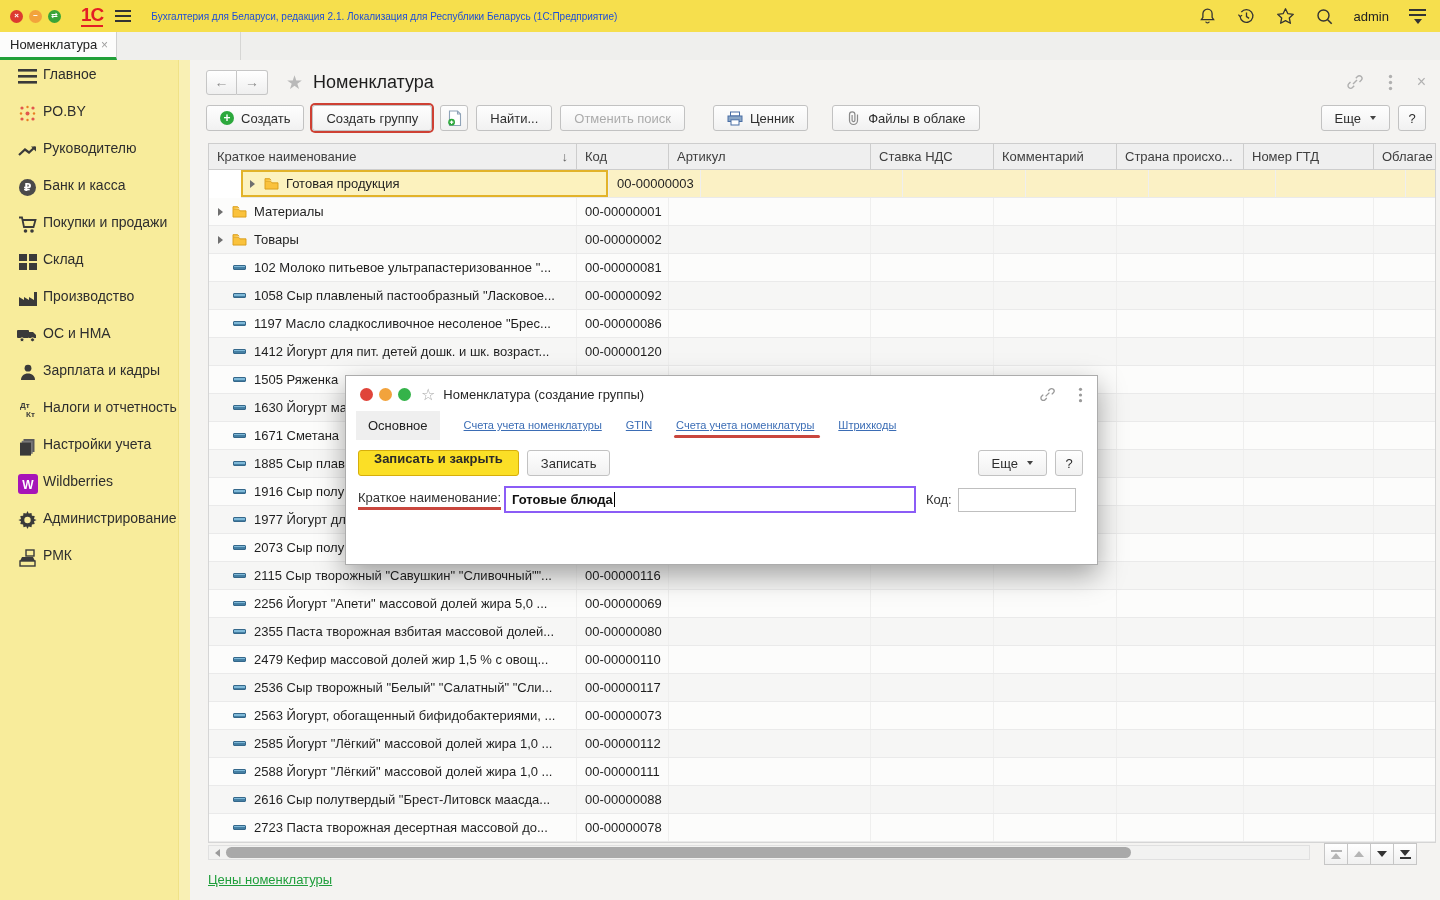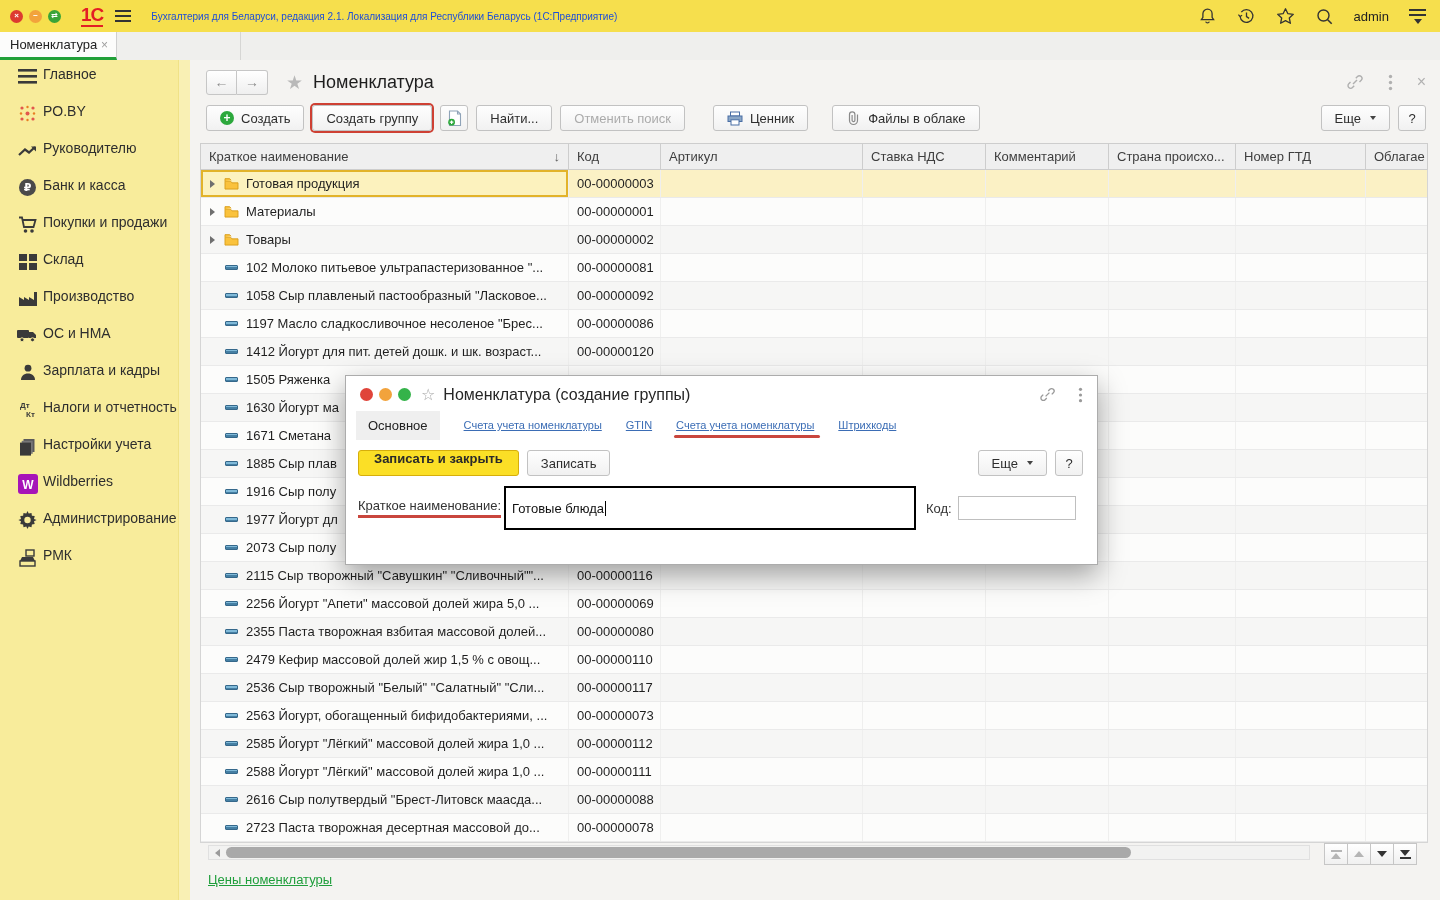--- a/index.html
+++ b/index.html
@@ -66,31 +66,31 @@
     display:inline-flex; align-items:center; gap:7px; cursor:pointer; white-space:nowrap; }
   .btn.disabled { color:#ABABAB; cursor:default; }
   .btn.hl { box-shadow:0 0 0 2px #CE4033; }
   .btn.iconb { width:28px; padding:0; justify-content:center; }
   .plus-circle { width:14px; height:14px; border-radius:50%; background:#2CA83C; color:#fff;
     font-size:12px; font-weight:bold; display:flex; align-items:center; justify-content:center; line-height:1; }
   .spacer { flex:1; }
   .caret-sm { width:0; height:0; border-left:3.5px solid transparent; border-right:3.5px solid transparent; border-top:4px solid #444; margin-left:2px; }
 
   
-  .table { position:absolute; top:83px; left:10px; width:1228px; }
+  .table { position:absolute; top:83px; left:18px; width:1228px; }
   .thead, .trow { display:grid; grid-template-columns:368px 92px 202px 123px 123px 127px 130px minmax(50px,1fr); }
   .thead { height:27px; background:#EFEFEF; border:1px solid #CDCDCD; }
   .th { display:flex; align-items:center; padding:0 8px; border-right:1px solid #CDCDCD;
     font-size:13px; color:#3E3E3E; overflow:hidden; white-space:nowrap; }
   .th:last-child { border-right:none; }
   .sort-arrow { margin-left:auto; color:#5E5E5E; font-size:13px; }
   .tbody { border:1px solid #D5D5D5; border-top:none; background:#fff; }
   .trow { height:28px; border-bottom:1px solid #EAEAEA; background:#FCFCFB; cursor:pointer; }
   .trow.alt { background:#F6F6F5; }
-  .trow.selected { background:#FBF1C5; }
+  .trow.selected { background:#FBF1C5;margin-left:32px; }
   .cell { display:flex; align-items:center; padding:0 8px; border-right:1px solid #EFEFEE;
     font-size:13px; color:#1F1F1F; overflow:hidden; white-space:nowrap; }
   .cell:last-child { border-right:none; }
   .name-cell { padding:0 4px 0 6px; gap:7px; }
   .trow.selected .name-cell { box-shadow:inset 0 0 0 2px #E2B32A; background:#FCF2BE; }
   .expander { width:10px; flex:0 0 10px; display:flex; justify-content:center; }
   .expander i { width:0; height:0; border-top:4px solid transparent; border-bottom:4px solid transparent; border-left:5px solid #6F6F6F; }
   .item-dash { width:13px; height:5px; flex:0 0 13px; border:1px solid #35688B;
     background:linear-gradient(#7FB9D8 50%, #457FA3 50%); border-radius:1px; margin:0 1px; }
 
@@ -109,34 +109,34 @@
   .footer-link { position:absolute; top:812px; left:18px; font-size:13px; color:#1F9E3C;
     text-decoration:underline; cursor:pointer; }
 
   
   .dialog { position:absolute; left:345px; top:375px; width:753px; height:190px; background:#FFFFFF;
     border:1px solid #ACACAC; box-shadow:0 10px 26px rgba(0,0,0,0.35); z-index:20; }
   .dlg-titlebar { display:flex; align-items:center; padding:9px 14px 3px 14px; }
   .dot { width:13px; height:13px; border-radius:50%; margin-right:6px; cursor:pointer; }
   .dot.red{ background:#E0443A; } .dot.orange{ background:#F2A33C; } .dot.green{ background:#35B34A; }
   .dlg-star { color:#A9A9A9; font-size:16px; margin:0 8px 0 4px; cursor:pointer; }
-  .dlg-title { font-size:16px; color:#262626; }
+  .dlg-title { font-size:13px; color:#262626; }
   .dlg-tr { margin-left:auto; display:flex; align-items:center; gap:22px; }
   .dlg-tabs { display:flex; align-items:center; gap:24px; padding:4px 14px 0 10px; height:32px; }
   .dlg-tab-active { background:#EFEFEF; padding:7px 12px; font-size:13px; color:#222; cursor:pointer; }
   .dlg-link { color:#3B6DB5; text-decoration:underline; font-size:11px; position:relative; cursor:pointer; white-space:nowrap; }
   .dlg-link.marked::after { content:''; position:absolute; left:-2px; right:-6px; bottom:-7px; height:3px; background:#C9463D; border-radius:2px; }
   .dlg-btnrow { display:flex; align-items:center; gap:8px; padding:11px 14px 5px 12px; }
   .btn-primary { height:26px; padding:0 15px; border:1px solid #D6AE0B; border-radius:3px;
     background:#FBDF26; font-size:13px; font-weight:bold; color:#2A2A2A; cursor:pointer; }
   .dlg-row { display:flex; align-items:center; padding:5px 14px 3px 12px; font-size:13px; color:#333; }
   .dlg-label { width:146px; flex:0 0 146px; }
   .red-u { display:inline-block; border-bottom:3px solid #C9463D; padding-bottom:2px; }
   .inp { border:1px solid #BFBFBF; background:#fff; display:flex; align-items:center; padding:0 6px; font-size:13px; color:#111; }
-  .inp.name { width:412px; height:44px; border:2px solid #000000; }
+  .inp.name { width:412px; height:27px; border:2px solid #8b5cf6;font-weight:bold; }
   .text-caret { width:1px; height:15px; background:#000; margin-left:1px; }
   .code-lbl { margin-left:10px; margin-right:6px; }
   .inp.code { width:118px; height:24px; }
   .combo { width:376px; height:24px; border:1px solid #BFBFBF; display:flex; align-items:stretch; background:#fff; }
   .combo .dd { margin-left:auto; width:21px; border-left:1px solid #D3D3D3; display:flex; align-items:center; justify-content:center; cursor:pointer; }
   .choose-btn { width:24px; height:24px; border:1px solid #BFBFBF; margin-left:5px; background:#fff;
     display:flex; align-items:center; justify-content:center; cursor:pointer; }
 </style>
 </head>
 <body>

